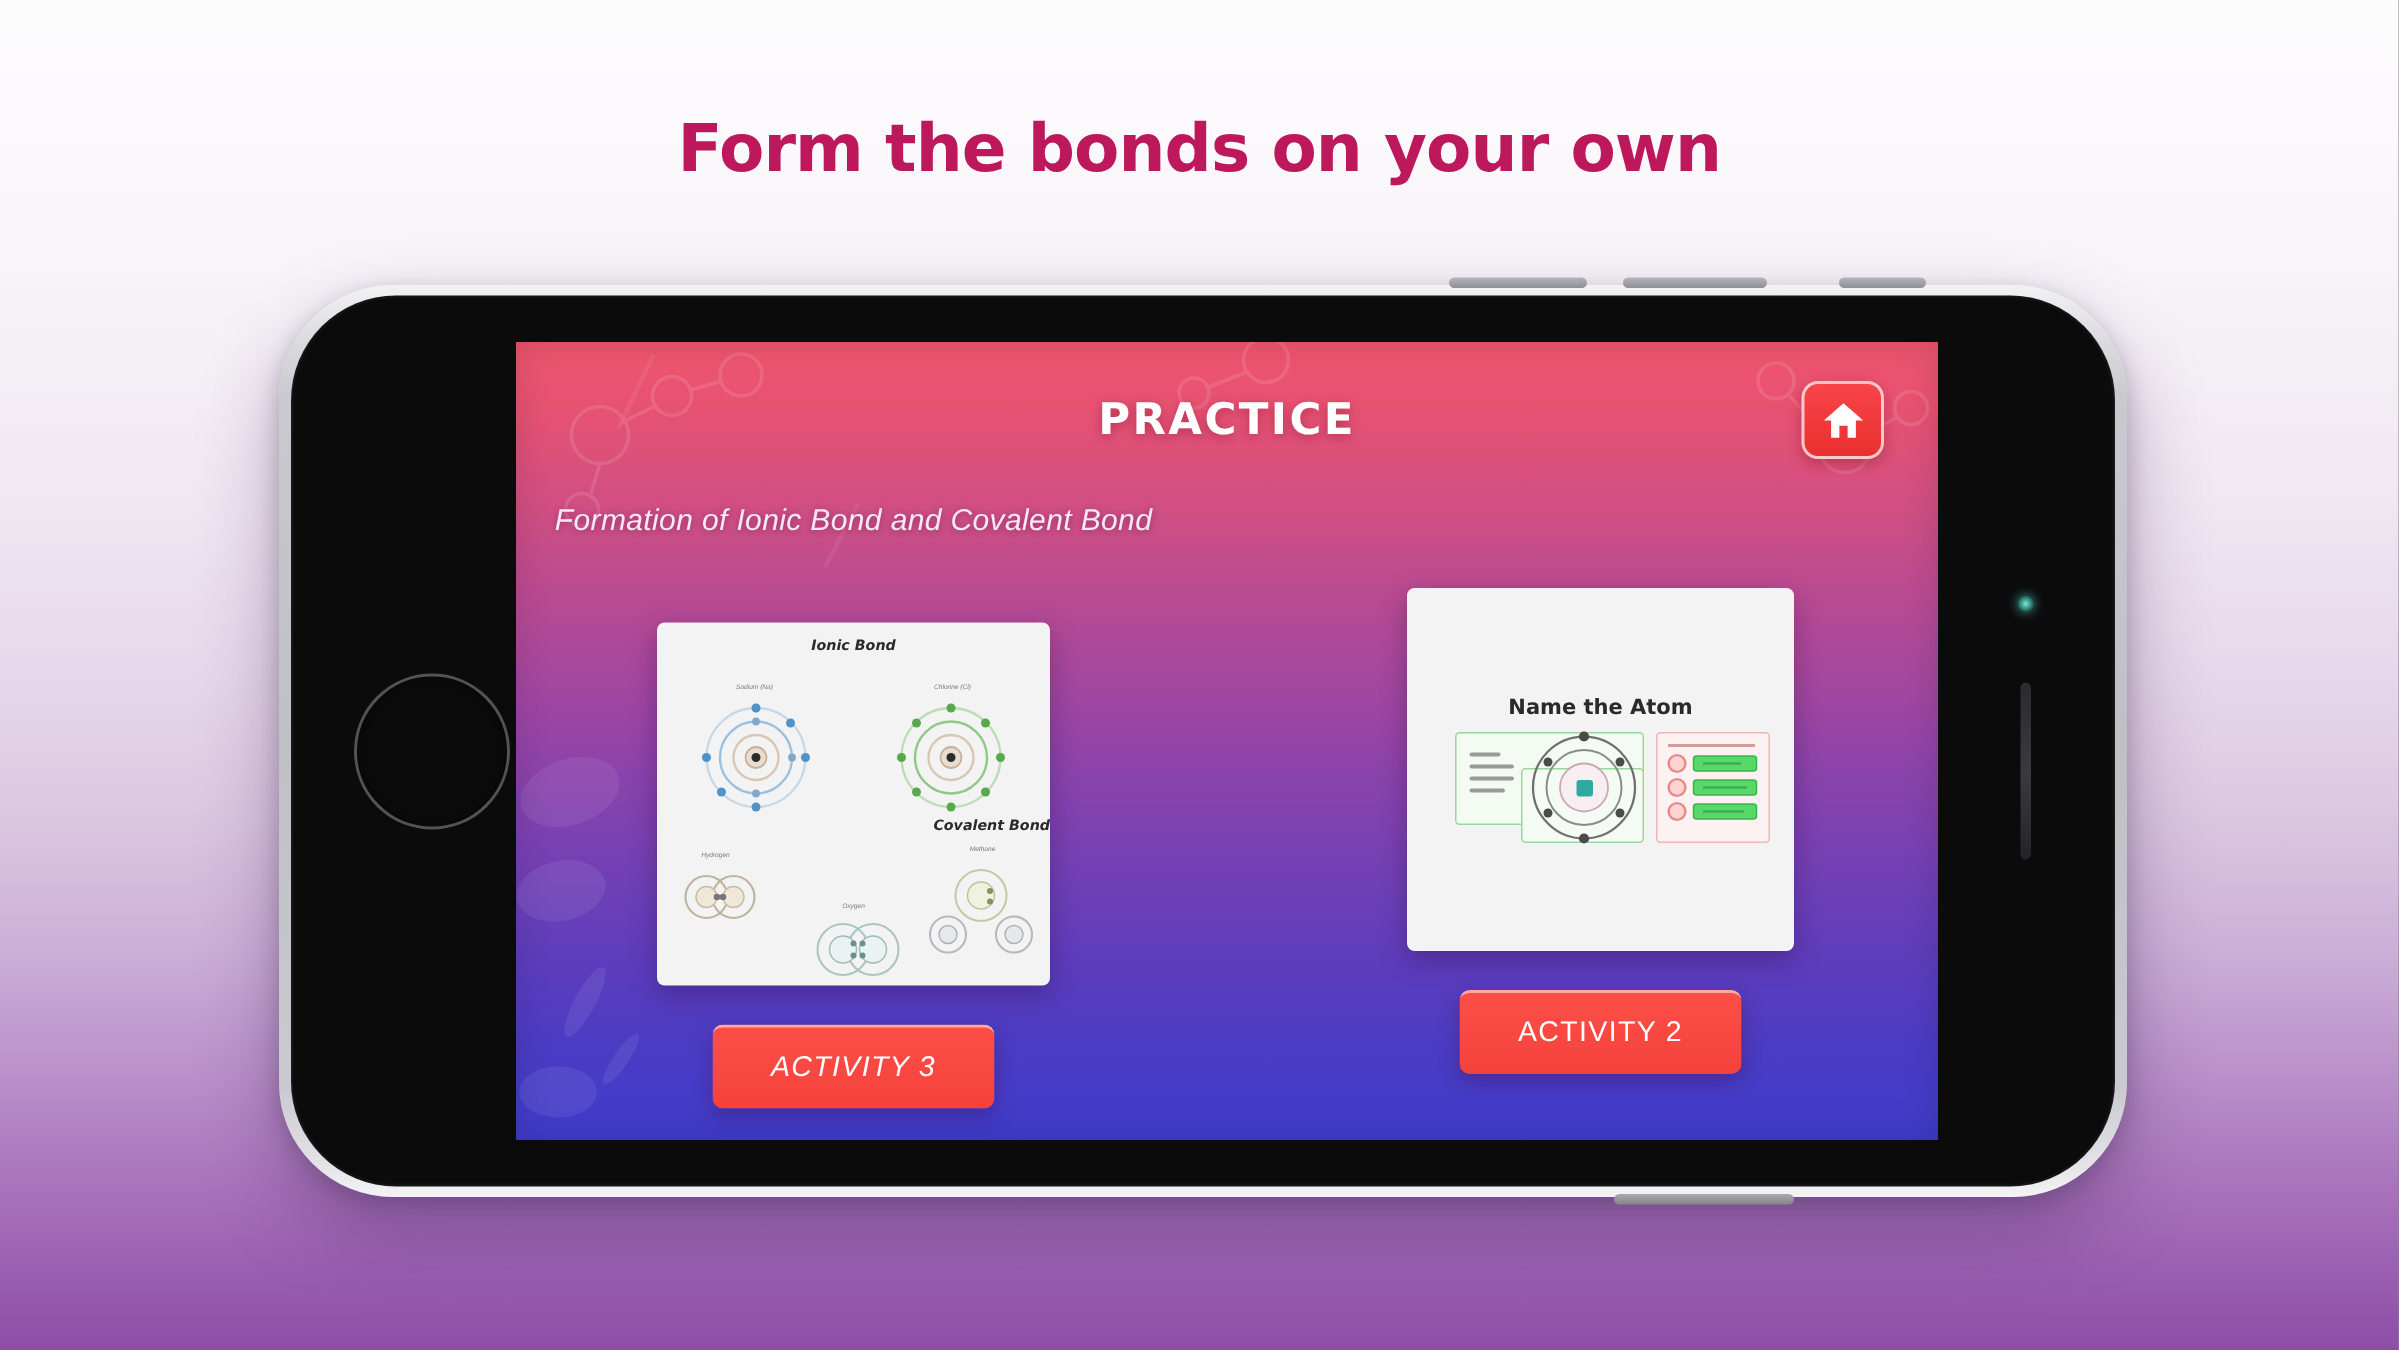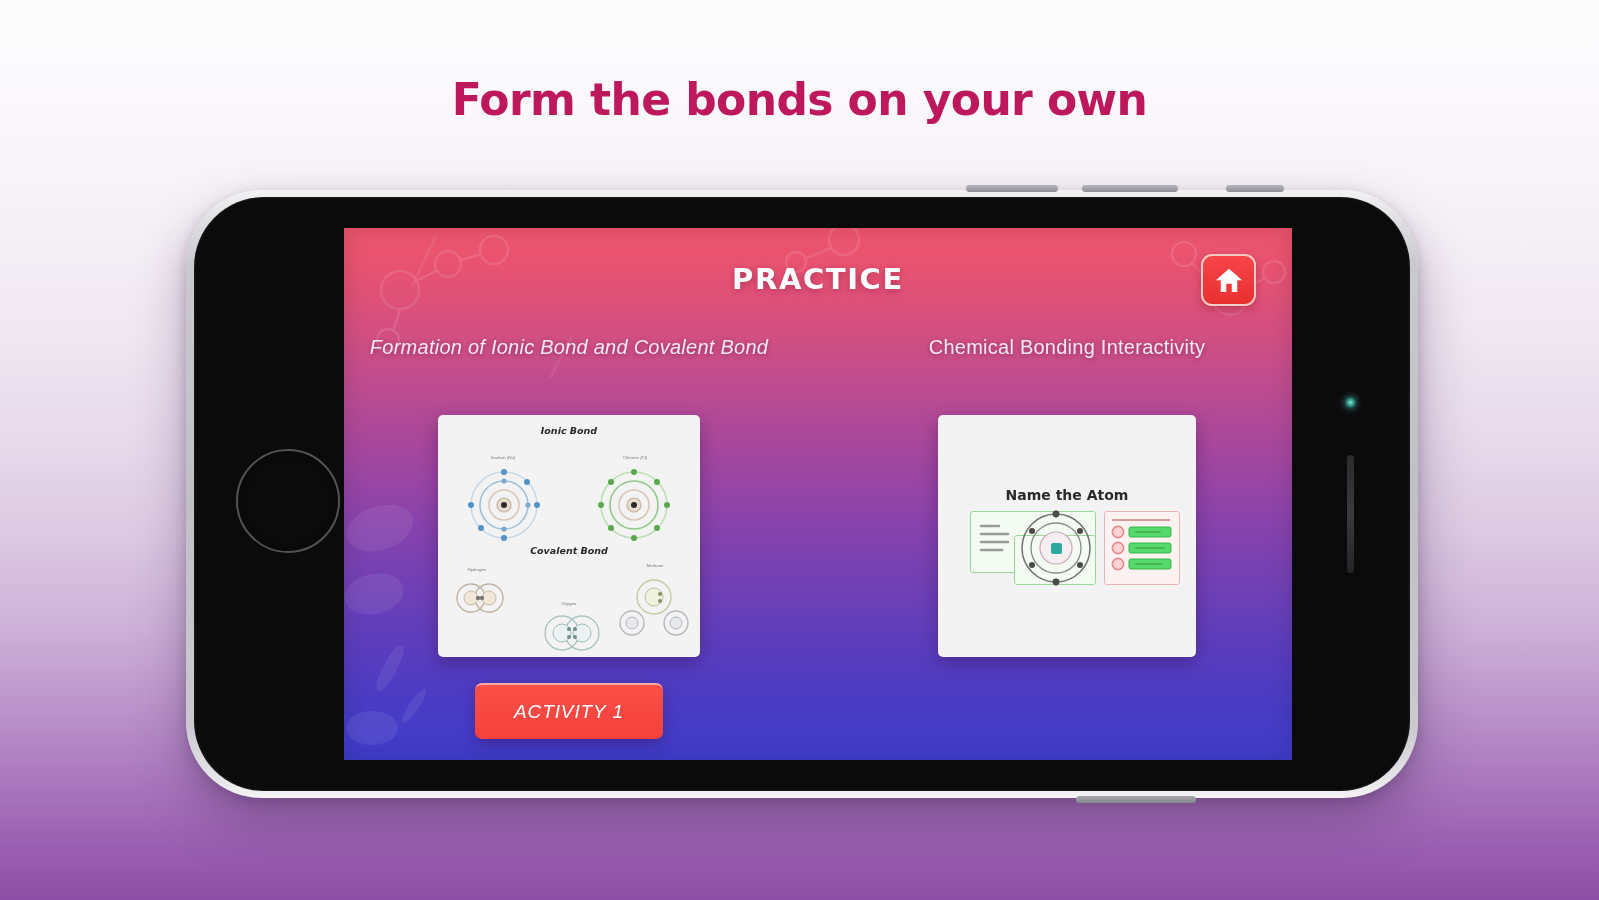--- a/index.html
+++ b/index.html
@@ -250,21 +250,21 @@
                 <circle cx="71" cy="38" r="3"></circle>
               <circle cx="38" cy="71" r="3"></circle>
                 <circle cx="5" cy="38" r="3"></circle>
               <circle cx="61" cy="15" r="3"></circle>
                 <circle cx="15" cy="15" r="3"></circle>
               <circle cx="61" cy="61" r="3"></circle>
                 <circle cx="15" cy="61" r="3"></circle>
             </g>
           </svg>
 
-          <div class="t-head" style="top:130px;">Covalent Bond</div>
+          <div class="t-head" style="top:130px;text-align:right;">Covalent Bond</div>
 
           <div class="t-cap" style="left:4px; top:152px;">Hydrogen</div>
           <svg class="atom" style="left:14px; top:165px;" width="56" height="36" viewBox="0 0 56 36">
             <circle cx="19" cy="18" r="14" fill="none" stroke="#bdb39f" stroke-width="1.4"></circle>
             <circle cx="37" cy="18" r="14" fill="none" stroke="#bdb39f" stroke-width="1.4"></circle>
             <circle cx="19" cy="18" r="7" fill="#efe7d8" stroke="#c9bca4" stroke-width="1"></circle>
             <circle cx="37" cy="18" r="7" fill="#efe7d8" stroke="#c9bca4" stroke-width="1"></circle>
             <circle cx="26" cy="18" r="2.2" fill="#777"></circle>
               <circle cx="30" cy="18" r="2.2" fill="#777"></circle>
           </svg>
@@ -291,25 +291,24 @@
             <circle cx="38" cy="22" r="9" fill="#f0f2e0" stroke="#bcc49c" stroke-width="1"></circle>
             <circle cx="16" cy="48" r="6" fill="#e6e8ec" stroke="#aeb4ba" stroke-width="1"></circle>
             <circle cx="60" cy="48" r="6" fill="#e6e8ec" stroke="#aeb4ba" stroke-width="1"></circle>
             <g fill="#8b9060">
                 <circle cx="44" cy="19" r="2"></circle>
                 <circle cx="44" cy="26" r="2"></circle>
               </g>
           </svg>
         </div>
 
-        <div class="activity-btn">ACTIVITY 1</div>
+        <div class="activity-btn">ACTIVITY 3</div>
       </div>
 
       <div class="col right">
-        <div class="col-label">Chemical Bonding Interactivity</div>
 
         <div class="thumb right-thumb">
           <div class="t-head" style="top:72px; font-size:14px;">Name the Atom</div>
 
           <div class="nt-panel" style="left:32px; top:96px; width:126px; height:62px;"></div>
           <div class="nt-panel" style="left:76px; top:120px; width:82px; height:50px;"></div>
 
           <svg class="atom" style="left:80px; top:92px;" width="76" height="82" viewBox="0 0 76 82">
             <circle cx="38" cy="41" r="34" fill="none" stroke="#6f6f6f" stroke-width="1.5"></circle>
             <circle cx="38" cy="41" r="25" fill="none" stroke="#8a8a8a" stroke-width="1.3"></circle>
@@ -347,17 +346,18 @@
               <rect x="21" y="45" width="42" height="10" rx="2" fill="#57d86a" stroke="#36b84a" stroke-width="1"></rect>
             </g>
             <g stroke="#2e9c40" stroke-width="1.6" stroke-linecap="round" opacity=".7">
               <line x1="28" y1="18" x2="52" y2="18"></line>
               <line x1="28" y1="34" x2="56" y2="34"></line>
               <line x1="28" y1="50" x2="54" y2="50"></line>
             </g>
           </svg>
         </div>
 
+        <div class="activity-btn">ACTIVITY 2</div>
       </div>
 
     </div>
   </div>
 </div>
 
 </body></html>

